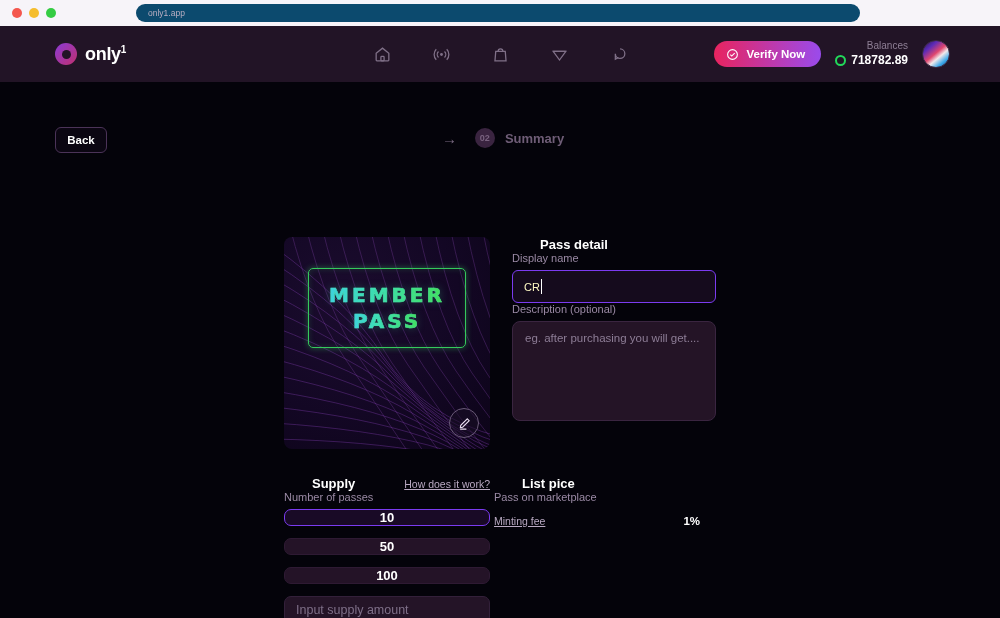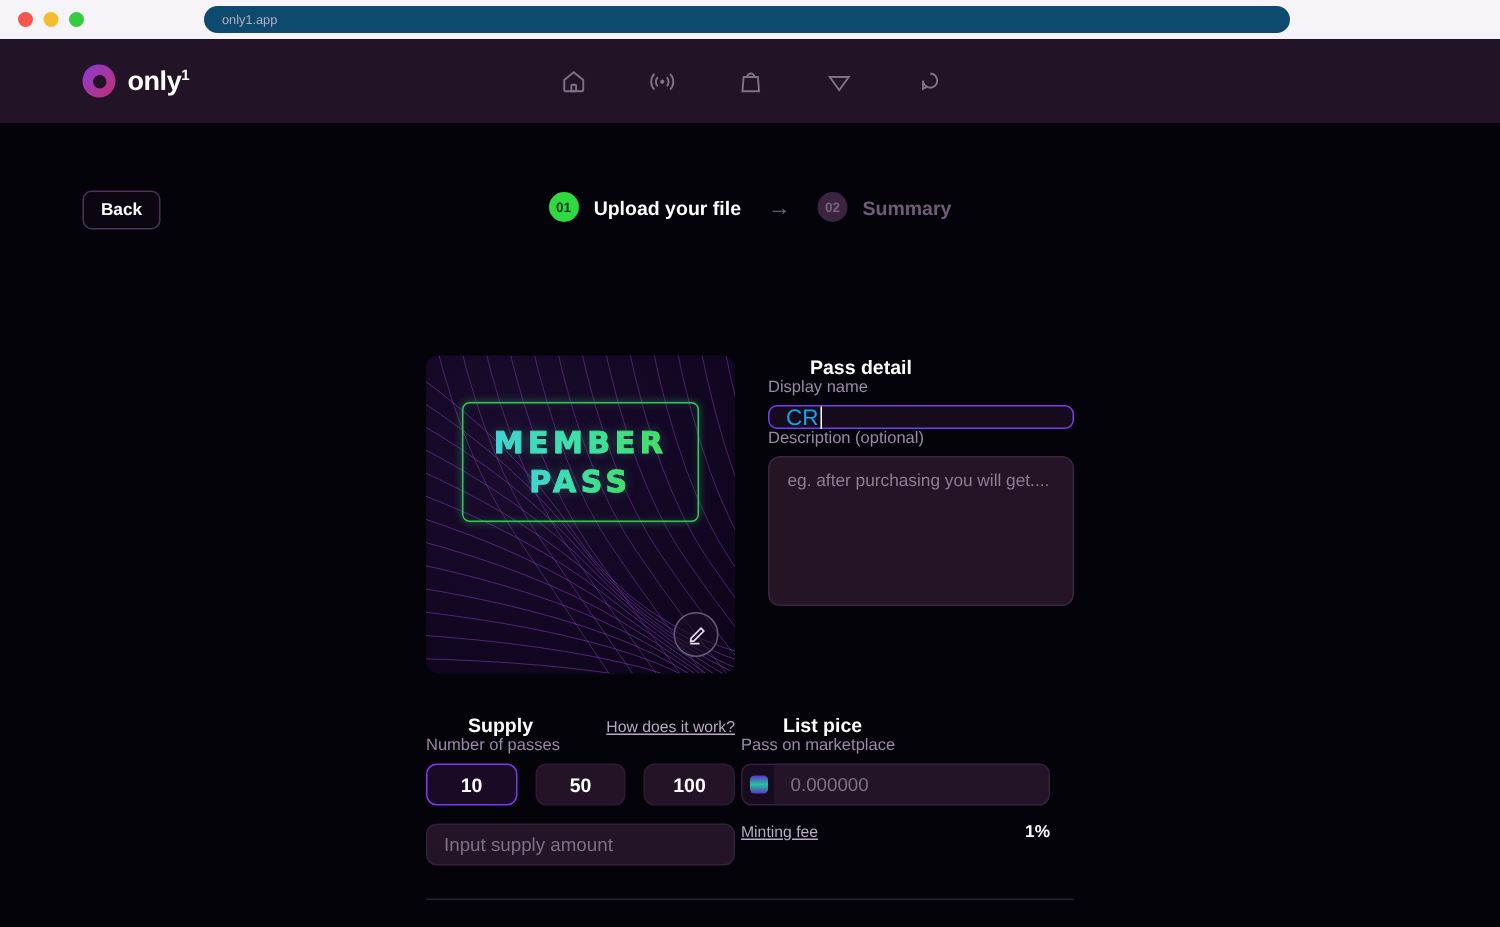--- a/index.html
+++ b/index.html
@@ -153,43 +153,43 @@
   }
 
   .form-col { flex: 1; }
   .section-title { color: #ffffff; font-size: 13px; font-weight: bold; padding-left: 28px; }
   .field-label { color: #9b8aa5; font-size: 11px; margin-bottom: 6px; }
   .caret {
     display: inline-block; width: 1px; height: 15px;
     background: #ffffff; vertical-align: -3px; margin-left: 1px;
   }
   .fake-input {
-    width: 100%; height: 16px; border-radius: 6px;
+    width: 100%; height: 33px; border-radius: 6px;
     background: #150b1d; border: 1.4px solid #7b3bf0;
-    color: #0ea5e9; font-size: 15px;
+    color: #fef9c3; font-size: 11px;
     padding: 0 11px; display: flex; align-items: center;
   }
   .textarea {
     width: 100%; height: 100px; border-radius: 8px;
     background: #241426; border: 1px solid #3a2540;
     color: #8d7d96; font-size: 11.5px;
     padding: 10px 12px;
     font-family: "Liberation Sans", sans-serif;
     resize: none; outline: none;
   }
   .textarea::placeholder { color: #8d7d96; }
 
   .bottom-row { display: flex; gap: 4px; margin-top: 27px; }
   .col { width: 206px; }
   .col-head { display: flex; align-items: baseline; justify-content: space-between; }
   .helper-link {
     color: #b9a9c2; font-size: 10.5px;
     text-decoration: underline; cursor: pointer;
   }
-  .chip-row { display: flex; gap: 12px; }
+  .chip-row { display: flex; gap: 12px; flex-direction: column; }
   .chip {
     flex: 1; height: 28px; border-radius: 7px;
     background: #241327; border: 1px solid #2e1a33;
     color: #ffffff; font-size: 13px; font-weight: bold;
     display: flex; align-items: center; justify-content: center;
     cursor: pointer;
     font-family: "Liberation Sans", sans-serif;
   }
   .chip.selected { background: #190a26; border: 1.6px solid #7b3bf0; }
   .plain-input {
@@ -276,31 +276,44 @@
         <path d="M4 8h16"></path>
       </svg>
     </div>
     <div class="nav-icon">
       <svg width="19" height="19" viewBox="0 0 24 24" fill="none" stroke="#cdbcd8" stroke-width="1.6">
         <path d="M14 5a6 6 0 1 1-6 6v7l4.2-2.2"></path>
       </svg>
     </div>
   </div>
 
+  <div class="header-right">
+    <button class="verify-btn">
+      <svg width="13" height="13" viewBox="0 0 24 24" fill="none" stroke="#ffffff" stroke-width="2">
+        <circle cx="12" cy="12" r="9"></circle>
+        <path d="M8 12.3l2.6 2.6L16 9.4"></path>
+      </svg>
+      <span>Verify Now</span>
+    </button>
+    <div class="balances">
+      <div class="balances-label">Balances</div>
+      <div class="balance-row">
+        <div class="token-ring"></div>
+        <div class="balance-amount">718782.89</div>
+      </div>
+    </div>
+    <div class="avatar"></div>
+  </div>
 </div>
 
 <div class="page">
 
   <button class="back-btn">Back</button>
 
   <div class="steps">
-    <div class="step">
-      <div class="step-badge active">01</div>
-      <div class="step-label active">Upload your file</div>
-    </div>
     <div class="step-arrow">→</div>
     <div class="step">
       <div class="step-badge inactive">02</div>
       <div class="step-label inactive">Summary</div>
     </div>
   </div>
 
   <div class="content">
 
     <div class="top-row">
@@ -376,26 +389,20 @@
           <div class="chip selected">10</div>
           <div class="chip">50</div>
           <div class="chip">100</div>
         </div>
         <input class="plain-input" type="text" placeholder="Input supply amount" style="">
       </div>
 
       <div class="col">
         <div class="section-title">List pice</div>
         <div class="field-label">Pass on marketplace</div>
-        <div class="price-input-wrap">
-          <div class="token-chip">
-            <div class="token-sq"></div>
-          </div>
-          <input class="price-input" type="text" placeholder="0.000000" style="">
-        </div>
         <div class="fee-row">
           <div class="helper-link">Minting fee</div>
           <div class="fee-value">1%</div>
         </div>
       </div>
     </div>
 
     <div class="divider"></div>
 
   </div>

